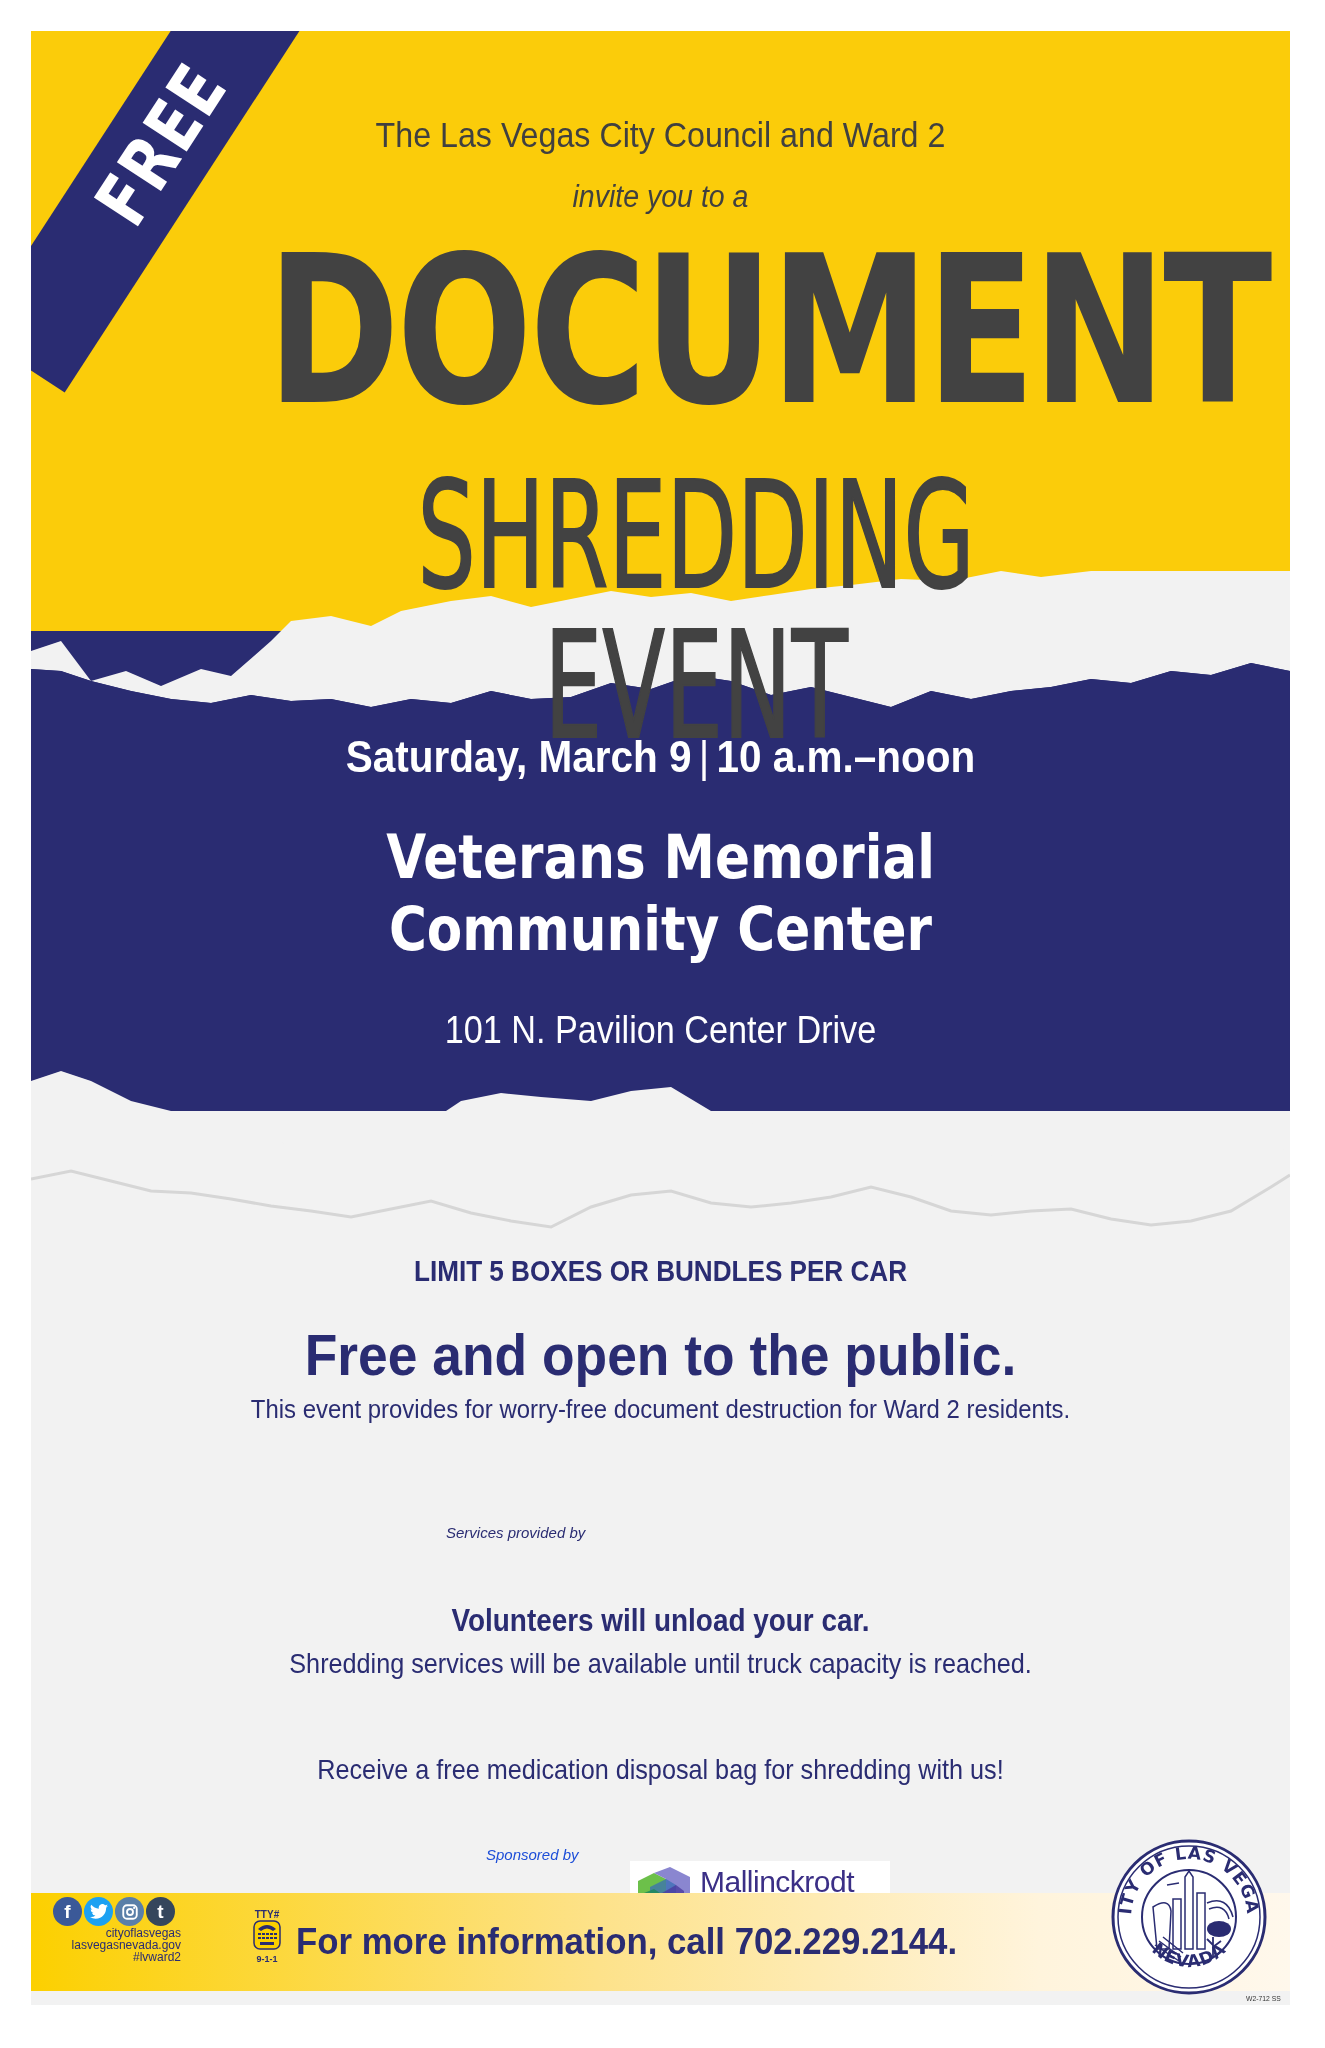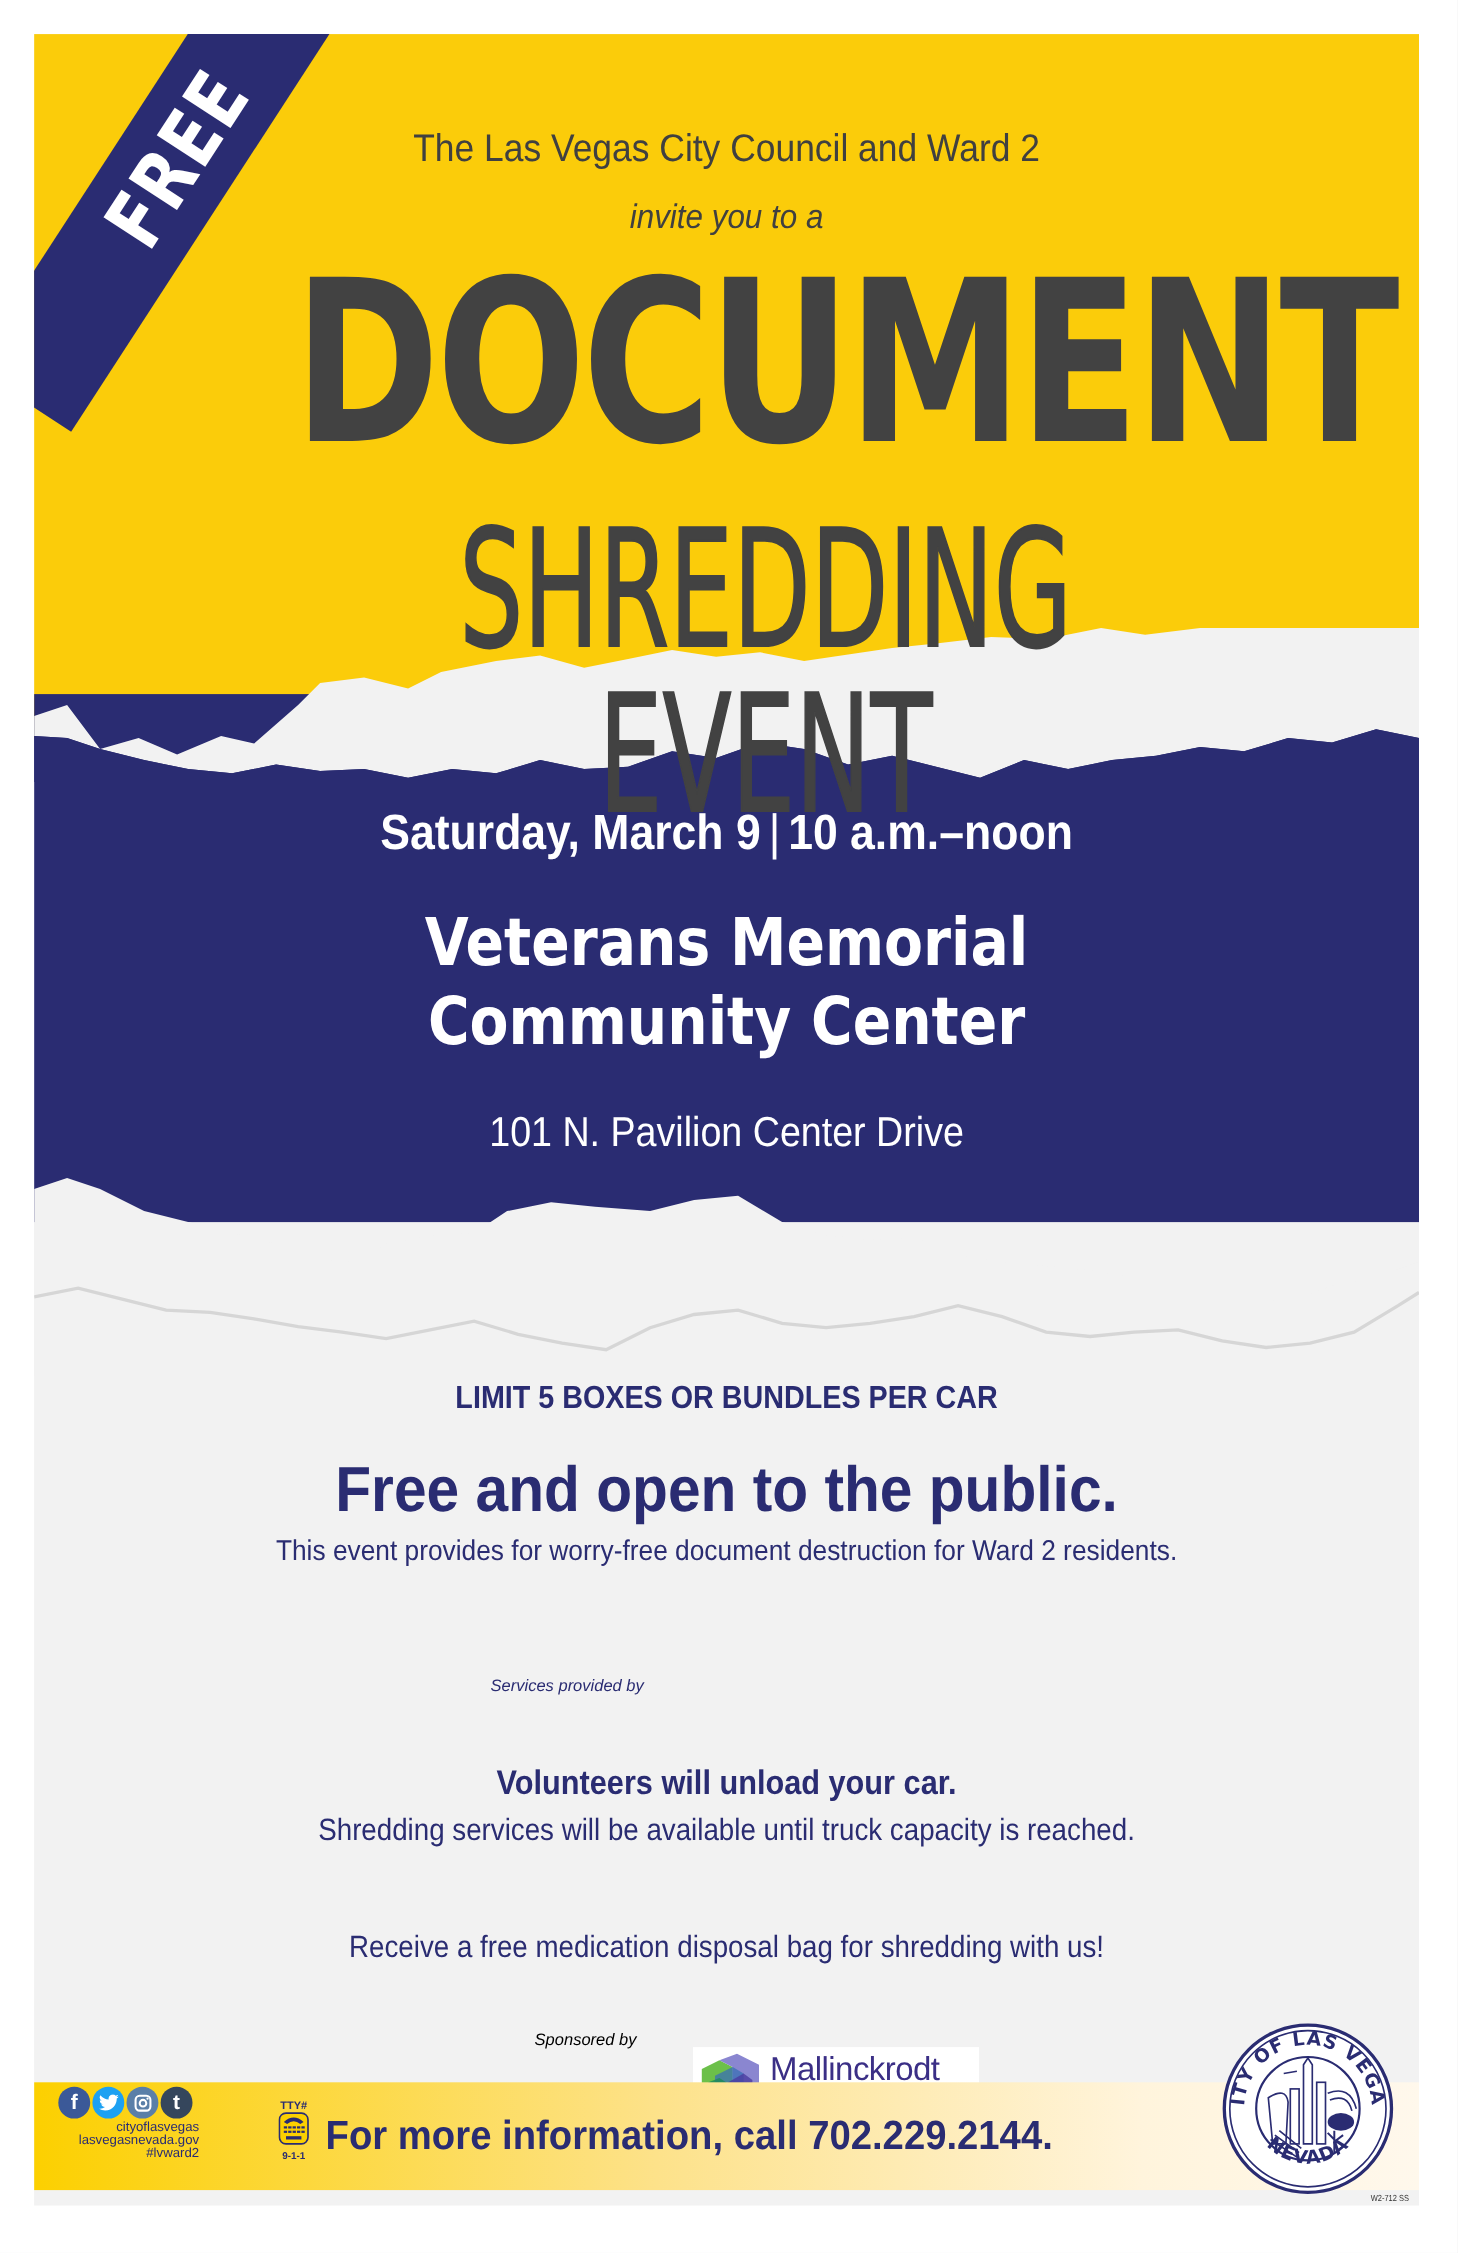--- a/index.html
+++ b/index.html
@@ -89,21 +89,21 @@
   }
   .volunteers-sub {
     position: absolute; left: 0; width: 1259px; top: 1617px; text-align: center;
     font-size: 28px; transform: scaleX(0.9);
   }
   .medication {
     position: absolute; left: 0; width: 1259px; top: 1723px; text-align: center;
     font-size: 28px; transform: scaleX(0.9);
   }
   .sponsored-label {
-    position: absolute; left: 455px; top: 1815px; font-size: 15px; font-style: italic; color: #000000;
+    position: absolute; left: 455px; top: 1815px; font-size: 15px; font-style: italic; color: #1d4ed8;
   }
   .mallinckrodt-logo {
     position: absolute; left: 599px; top: 1830px; width: 260px; height: 68px; background: #ffffff; text-align: right;
   }
   .mall-name {
     position: absolute; left: 70px; top: 4px; font-size: 30px; color: #3b2f86; font-weight: normal; letter-spacing: -0.5px;
   }
   .mall-sub {
     position: absolute; left: 70px; top: 37px; font-size: 21px; color: #14532d; letter-spacing: -0.3px;
   }

